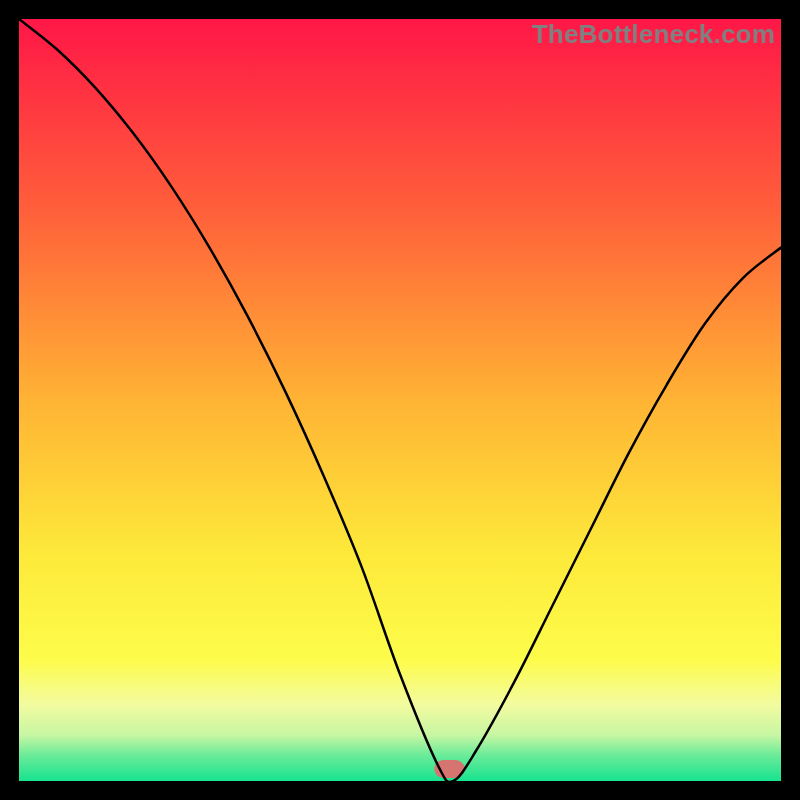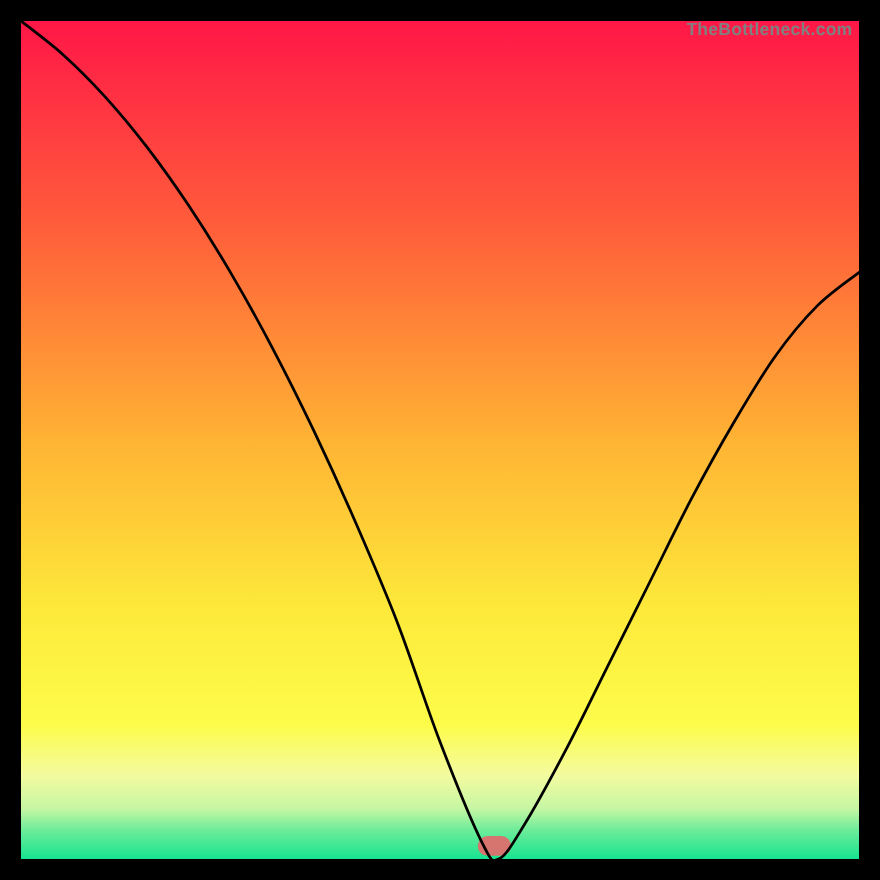--- a/index.html
+++ b/index.html
@@ -24,21 +24,21 @@
     top: 19px;
     width: 762px;
     height: 762px;
     overflow: hidden;
   }
   .watermark {
     position: absolute;
     top: 0;
     right: 6px;
     font-family: Arial, Helvetica, sans-serif;
-    font-size: 16px;
+    font-size: 26px;
     font-weight: 600;
     color: #808080;
     letter-spacing: 0.2px;
   }
   svg { display: block; }
 </style>
 </head>
 <body>
 
 <div class="frame">

